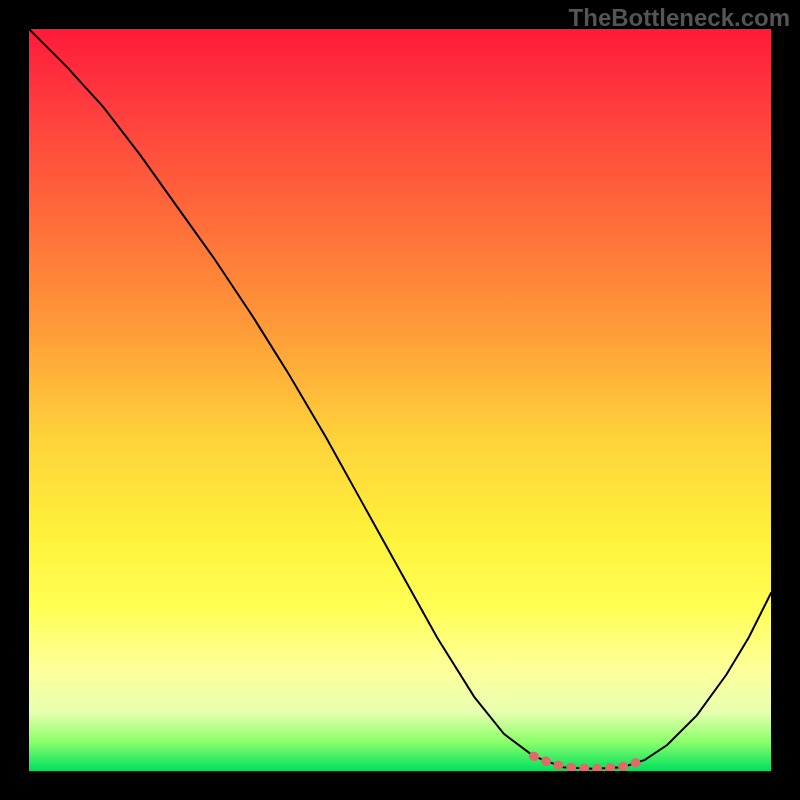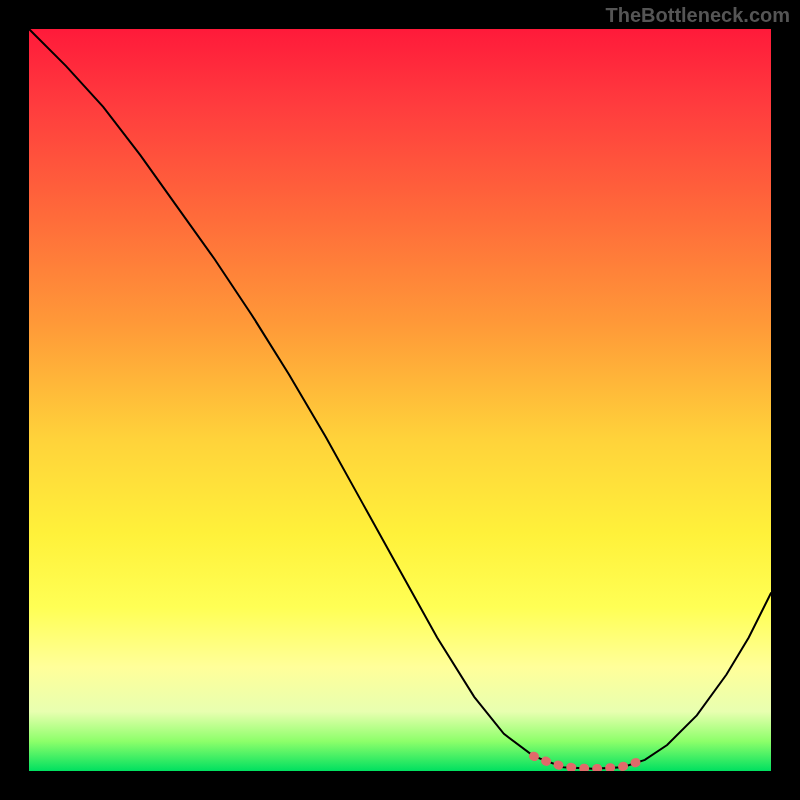--- a/index.html
+++ b/index.html
@@ -4,21 +4,21 @@
 <style>
   * { margin: 0; padding: 0; box-sizing: border-box; }
   html, body { width: 800px; height: 800px; overflow: hidden; }
   body { background: #000; position: relative; font-family: Arial, sans-serif; }
 
   .watermark {
     position: absolute;
     top: 4px;
     right: 10px;
     color: #555;
-    font-size: 20px;
+    font-size: 24px;
     font-weight: bold;
     z-index: 10;
   }
 
   .plot {
     position: absolute;
     left: 29px;
     top: 29px;
     width: 742px;
     height: 742px;

